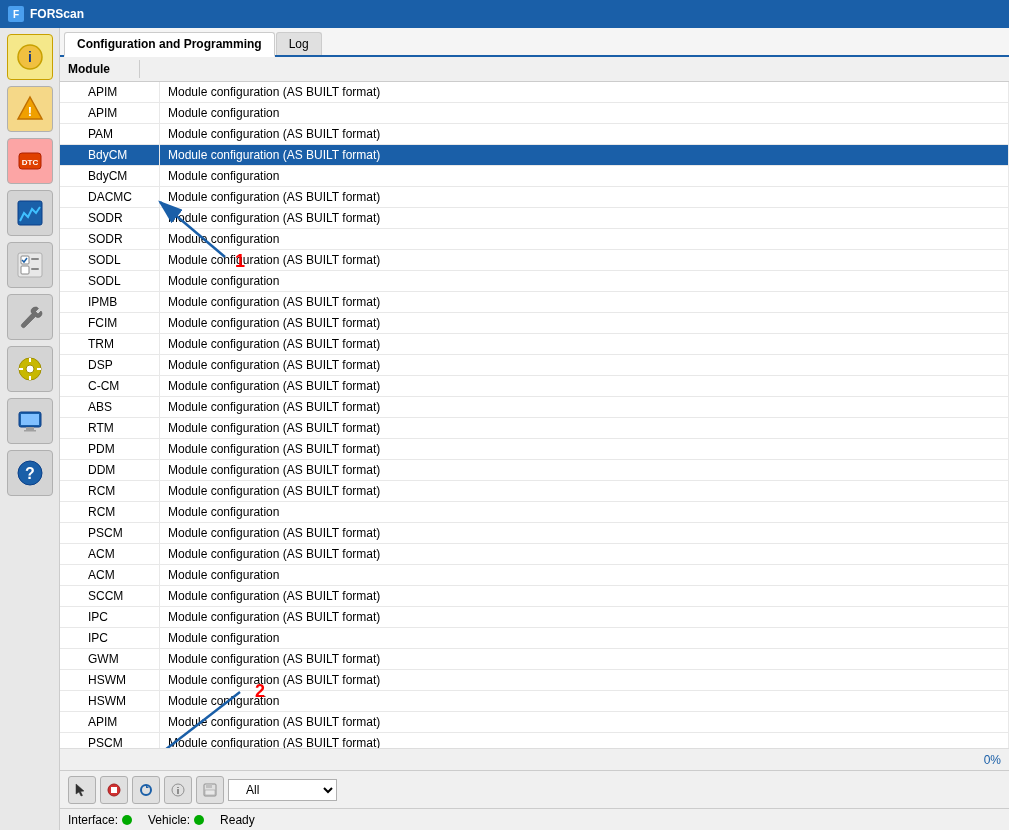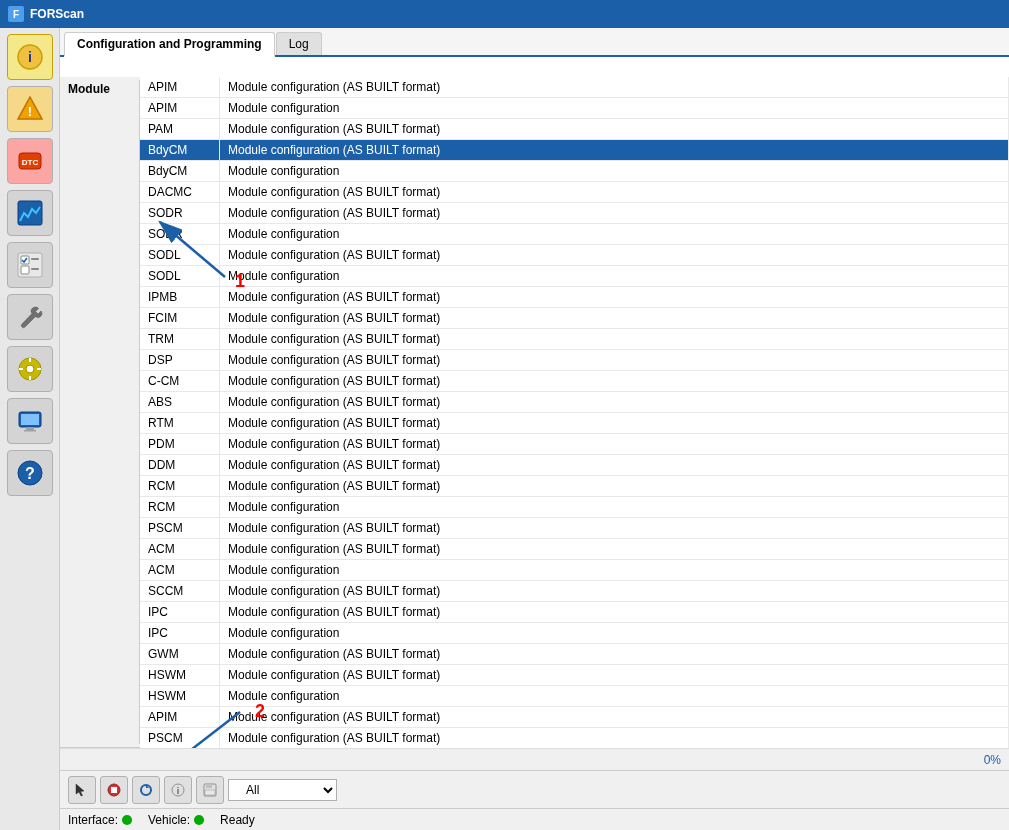--- a/index.html
+++ b/index.html
@@ -106,20 +106,21 @@
       border-right: 1px solid #ccc;
     }
     .table-body {
       flex: 1;
       overflow-y: auto;
     }
     .table-row {
       display: grid;
       grid-template-columns: 80px 1fr;
       border-bottom: 1px solid #e8e8e8;
+      padding-left: 20px;
     }
     .table-row.selected {
       background: #1a5fa8;
       color: white;
     }
     .cell {
       padding: 3px 8px;
       font-size: 12px;
       border-right: 1px solid #e8e8e8;
       white-space: nowrap;
@@ -193,22 +194,21 @@
       left: 0;
       width: 100%;
       height: 100%;
       pointer-events: none;
     }
     .table-container {
       position: relative;
       flex: 1;
       overflow: hidden;
       display: flex;
-      flex-direction: row;
-      margin-top: 20px;
+      flex-direction: column;
     }
   </style>
 </head>
 <body>
 
 <div class="title-bar">
   <div class="title-bar-icon">F</div>
   <span>FORScan</span>
 </div>
 

